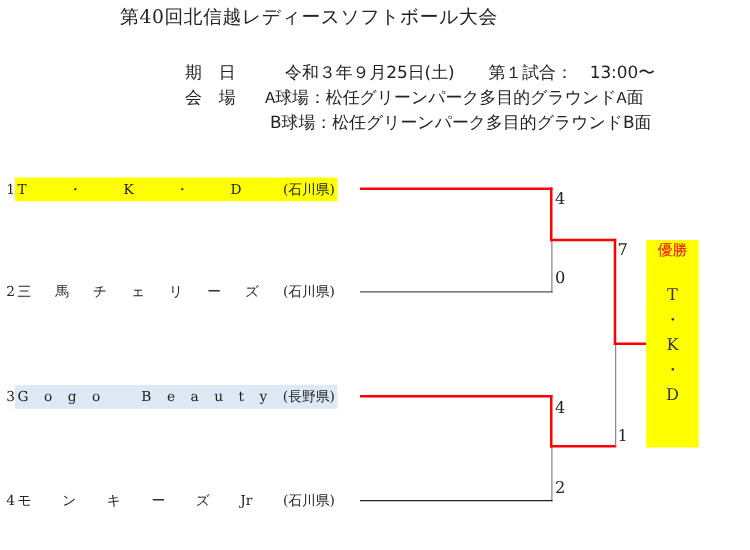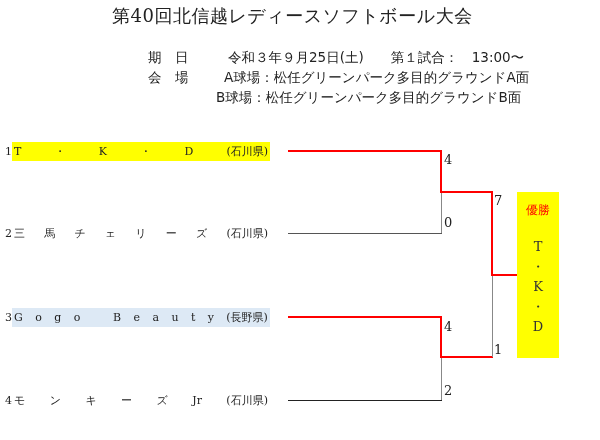--- a/index.html
+++ b/index.html
@@ -1,42 +1,42 @@
 <!DOCTYPE html>
 <html><head>
 <meta charset="utf-8">
 <style>
   html,body{margin:0;padding:0;background:#fff;}
   body{width:600px;height:440px;position:relative;overflow:hidden;font-family:"DejaVu Serif","Liberation Serif",serif;color:#222;}
   .abs{position:absolute;}
-  .title{left:112px;top:4px;font-size:18px;letter-spacing:0.5px;white-space:nowrap;}
+  .title{left:96px;top:4px;font-size:15px;letter-spacing:0.5px;white-space:nowrap;}
   .info{font-size:13.5px;white-space:nowrap;font-family:"DejaVu Sans","Liberation Sans",sans-serif;}
   .team-row{position:absolute;left:0;height:19px;display:flex;align-items:center;font-size:11px;white-space:nowrap;}
   .seed{width:12px;text-align:right;font-size:11px;}
   .name{height:19px;display:flex;align-items:center;padding-left:2px;letter-spacing:0;}
   .name .sp{display:flex;justify-content:space-between;align-items:center;}
   .hl-yellow{background:#ffff00;}
   .hl-blue{background:#dde9f5;}
   .line{position:absolute;background:#333;}
   .red{background:#ff0000;}
   .gray{background:#888;}
   .score{position:absolute;font-size:13px;font-family:"DejaVu Serif","Liberation Serif",serif;}
   .champ{position:absolute;left:517px;top:192px;width:42px;height:166px;background:#ffff00;text-align:center;}
-  .champ-label{color:#ff0000;font-size:12px;margin-top:10px;}
+  .champ-label{color:#ff0000;font-size:12px;}
   .champ-name{font-size:13px;line-height:20px;margin-top:18px;color:#333;}
 </style>
 </head>
 <body>
 
 <div class="abs title">第40回北信越レディースソフトボール大会</div>
 
 <div class="abs info" style="left:148px;top:49px;font-family:Liberation Mono, monospace;">期　日</div>
 <div class="abs info" style="left:228px;top:49px;">令和３年９月25日(土)　　第１試合：　13:00〜</div>
 <div class="abs info" style="left:148px;top:69px;text-align:center;">会　場</div>
-<div class="abs info" style="left:224px;top:69px;">A球場：松任グリーンパーク多目的グラウンドA面</div>
+<div class="abs info" style="left:212px;top:69px;font-family:Liberation Mono, monospace;">A球場：松任グリーンパーク多目的グラウンドA面</div>
 <div class="abs info" style="left:216px;top:89px;">B球場：松任グリーンパーク多目的グラウンドB面</div>
 
 <div class="team-row" style="top:142px;">
   <span class="seed">1</span>
   <span class="name hl-yellow" style="width:256px;">
     <span class="sp" style="width:254px;">
       <span>T</span>
       <span>・</span>
       <span>K</span>
       <span>・</span>

